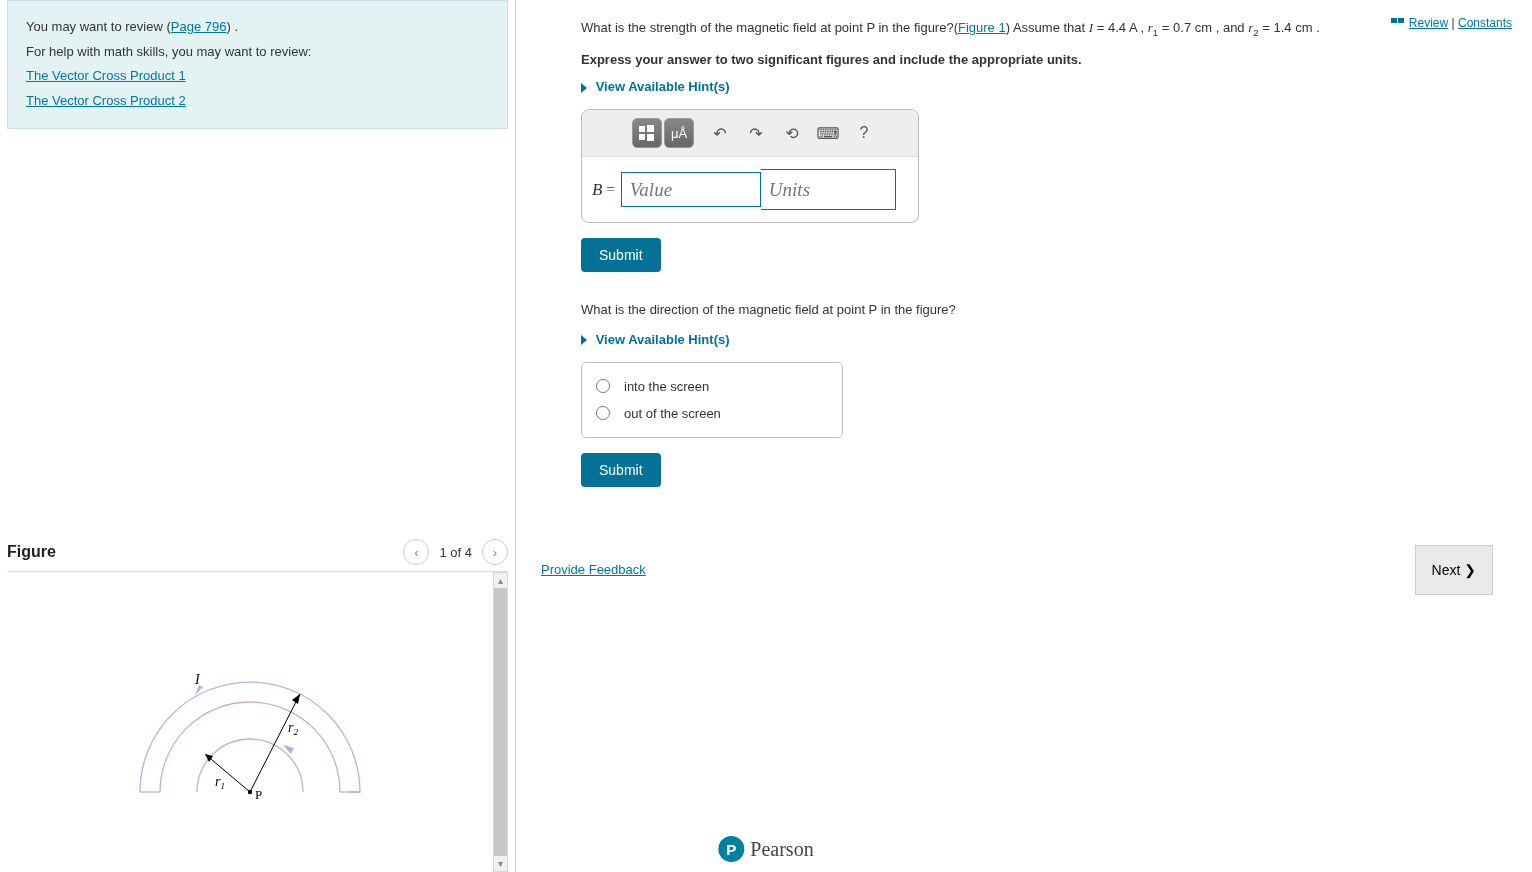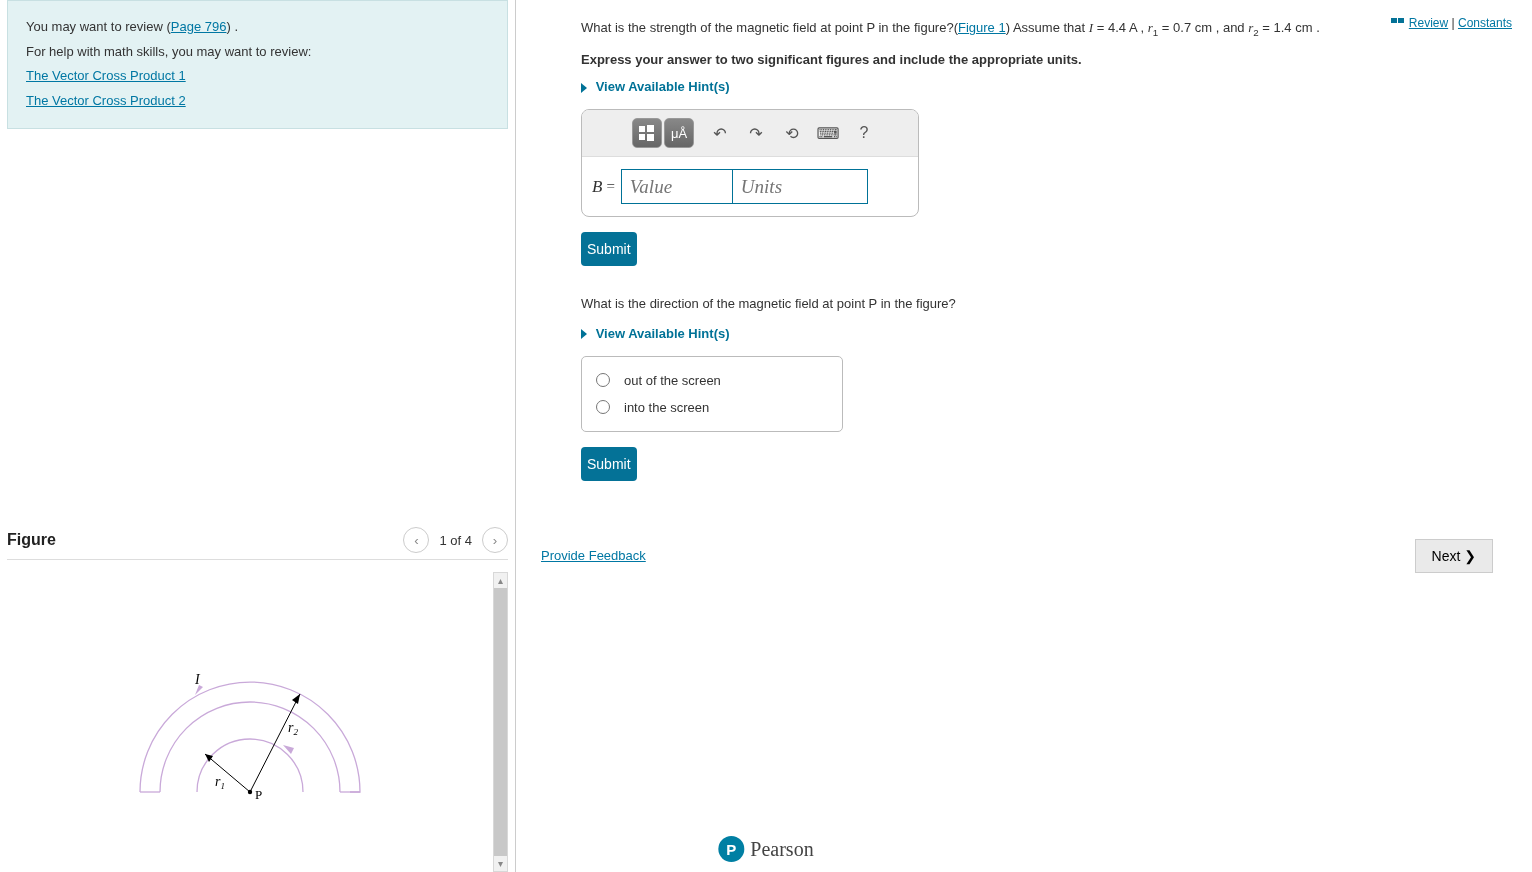--- a/index.html
+++ b/index.html
@@ -2,21 +2,21 @@
 <html><head>
 <meta charset="utf-8">
 <style>
 * { box-sizing: border-box; margin: 0; padding: 0; }
 body { font-family: Arial, Helvetica, sans-serif; font-size: 13px; color: #333; background: #fff; }
 .container { display: flex; width: 1532px; height: 872px; position: relative; }
 .left-col { width: 516px; border-right: 1px solid #ccc; display: flex; flex-direction: column; }
 .tips-box { background: #E3F2F3; border: 1px solid #c8e0e2; padding: 14px 18px; margin: 0 7px 7px 7px; line-height: 1.9; }
 .tips-box a { color: #0077A3; }
 .figure-area { margin-top: auto; margin-left: 7px; margin-right: 7px; }
-.figure-header { display: flex; align-items: center; justify-content: space-between; border-bottom: 1px solid #ddd; padding-bottom: 6px; margin-bottom: 12px; }
+.figure-header { display: flex; align-items: center; justify-content: space-between; border-bottom: 1px solid #ddd; padding-bottom: 6px; margin-bottom: 0; }
 .figure-title { font-weight: bold; font-size: 16px; color: #222; }
 .fig-nav { display: flex; align-items: center; }
 .nav-btn { width: 26px; height: 26px; border: 1px solid #ccc; border-radius: 50%; background: #fff; color: #888; display: inline-flex; align-items: center; justify-content: center; cursor: pointer; }
 .fig-count { margin: 0 10px; font-size: 13px; color: #333; }
 .figure-body { height: 300px; position: relative; display: flex; }
 .figure-svg-wrap { flex: 1; display:flex; align-items:center; justify-content:center;}
 .scrollbar { width: 15px; background: #f1f1f1; border: 1px solid #d8d8d8; display: flex; flex-direction: column; justify-content: space-between; align-items:center; }
 .scroll-arrow{width:100%;height:15px;display:flex;align-items:center;justify-content:center;color:#888;font-size:10px;}
 .scroll-thumb{width:13px; flex:1; background:#c8c8c8; margin:0;}
 .right-col { flex: 1; padding: 0 4px 0 25px; position: relative; }
@@ -36,29 +36,29 @@
 .instruct { font-weight: bold; color: #333; margin-bottom: 12px; }
 .hints-link { color: #007297; font-weight: bold; cursor: pointer; margin-bottom: 15px; display: block; }
 .answer-box { border: 1px solid #bbb; border-radius: 8px; width: 338px; padding: 0; overflow:hidden;}
 .toolbar { background: #EEEEEE; padding: 8px 10px; display:flex; align-items:center; border-bottom:1px solid #ddd;}
 .tbtn { width:30px; height:30px; border:1px solid #999; border-radius:5px; background: linear-gradient(#888,#666); color:#fff; display:inline-flex; align-items:center; justify-content:center; margin-right:2px; font-size:11px;}
 .tbtn2 { width:30px; height:30px; border:1px solid #999; border-radius:5px; background: linear-gradient(#888,#666); color:#fff; display:inline-flex; align-items:center; justify-content:center; margin-right:8px; font-size:13px;}
 .ticon { width:24px; display:inline-flex; align-items:center; justify-content:center; color:#555; font-size:16px; margin:0 6px;}
 .answer-inputs { padding: 12px 10px; display:flex; align-items:center; }
 .eq-label { font-family:'Times New Roman',serif; font-style:italic; font-size:17px; margin-right:4px;}
 .eq-sign { font-family:'Times New Roman',serif; font-size:15px; margin-right:6px;}
-.val-input { width:112px; height:35px; border:1px solid #007297; font-family:'Times New Roman',serif; font-style:italic; font-size:19px; color:#999; padding:0 8px; }
-.unit-input { width:135px; height:35px; border:1px solid #007297; border-left:none; font-family:'Times New Roman',serif; font-style:italic; font-size:19px; color:#999; padding:0 8px;}
-.submit-btn { background:#047297; color:#fff; border:none; border-radius:4px; padding:9px 6px; font-size:14px; margin-top:15px; cursor:pointer;}
+.val-input { width:140px; height:35px; border:1px solid #007297; font-family:'Times New Roman',serif; font-style:italic; font-size:19px; color:#999; padding:0 8px; }
+.unit-input { width:135px; height:41px; border:1px solid #007297; border-left:none; font-family:'Times New Roman',serif; font-style:italic; font-size:19px; color:#999; padding:0 8px;}
+.submit-btn { background:#047297; color:#fff; border:none; border-radius:4px; padding:9px 18px; font-size:14px; margin-top:15px; cursor:pointer;}
 .radio-box { border:1px solid #bbb; border-radius:5px; width:262px; padding: 10px 14px; margin-top:8px;}
 .radio-row { display:flex; align-items:center; padding:6px 0;}
 .radio-row input { margin-right:14px; width:14px; height:14px;}
 .feedback-row { display:flex; justify-content:space-between; align-items:center; margin-top:48px; padding-right:35px;}
 .feedback-link { color:#0077A3; text-decoration:underline;}
-.next-btn { background:#EAEAEA; border:1px solid #ccc; padding:8px 16px; font-size:14px;}
+.next-btn { background:#EAEAEA; border:1px solid #ccc; padding:16px 16px; font-size:14px;}
 .footer { position:absolute; bottom:10px; left:50%; transform:translateX(-50%); display:flex; align-items:center;}
 .p-logo { width:26px; height:26px; border-radius:50%; background:#007FA3; color:#fff; display:inline-flex; align-items:center; justify-content:center; font-weight:bold; font-size:15px; margin-right:6px;}
 .p-text { font-family:'Times New Roman',serif; font-size:20px; color:#444;}
 </style>
 </head>
 <body>
 
 <div class="container">
   <div class="left-col">
     <div class="tips-box">
@@ -154,25 +154,25 @@
       </div>
       <button class="submit-btn">Submit</button>
     </div>
 
     <div class="part-body">
       <div class="q-text">What is the direction of the magnetic field at point P in the figure?</div>
       <span class="hints-link"><span class="caret-right"></span> <span>View Available Hint(s)</span></span>
       <div class="radio-box">
         <label class="radio-row">
           <input type="radio" name="dir" style="">
-          <span>out of the screen</span>
+          <span>into the screen</span>
         </label>
         <label class="radio-row">
           <input type="radio" name="dir" style="">
-          <span>into the screen</span>
+          <span>out of the screen</span>
         </label>
       </div>
       <button class="submit-btn">Submit</button>
     </div>
 
     <div class="feedback-row">
       <a href="#" class="feedback-link">Provide Feedback</a>
       <button class="next-btn">Next ❯</button>
     </div>
   </div>

